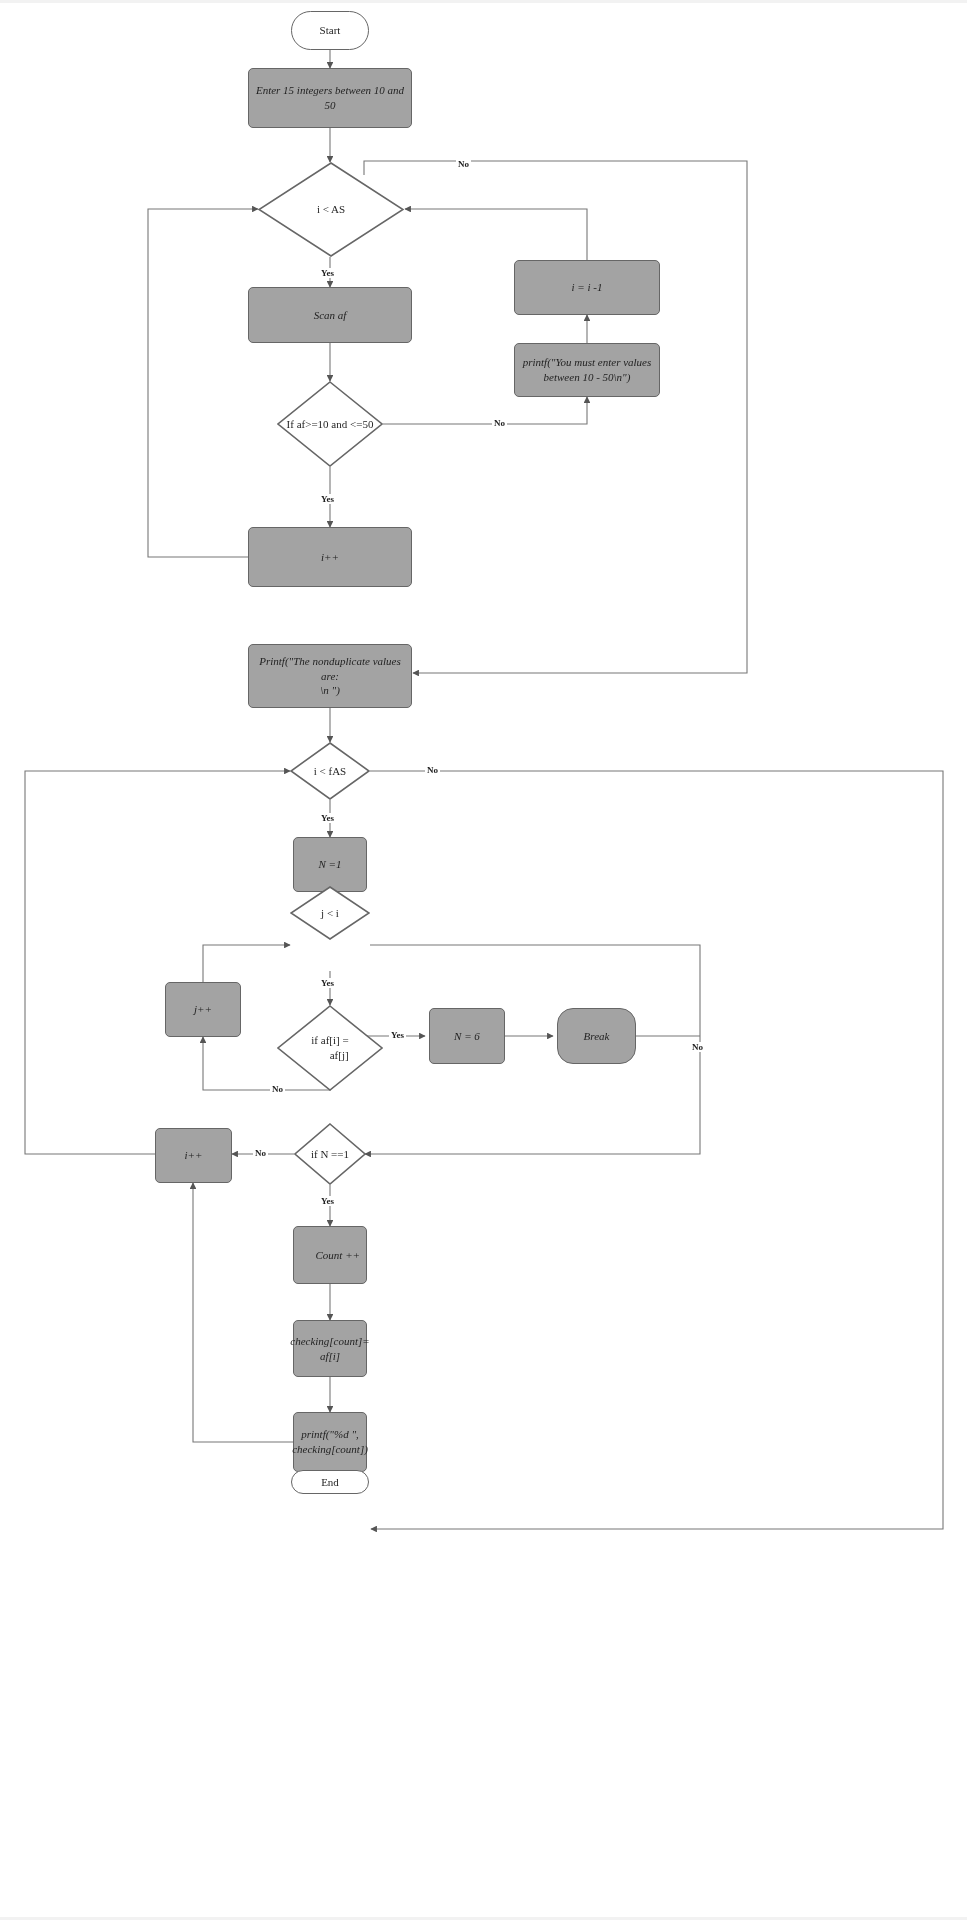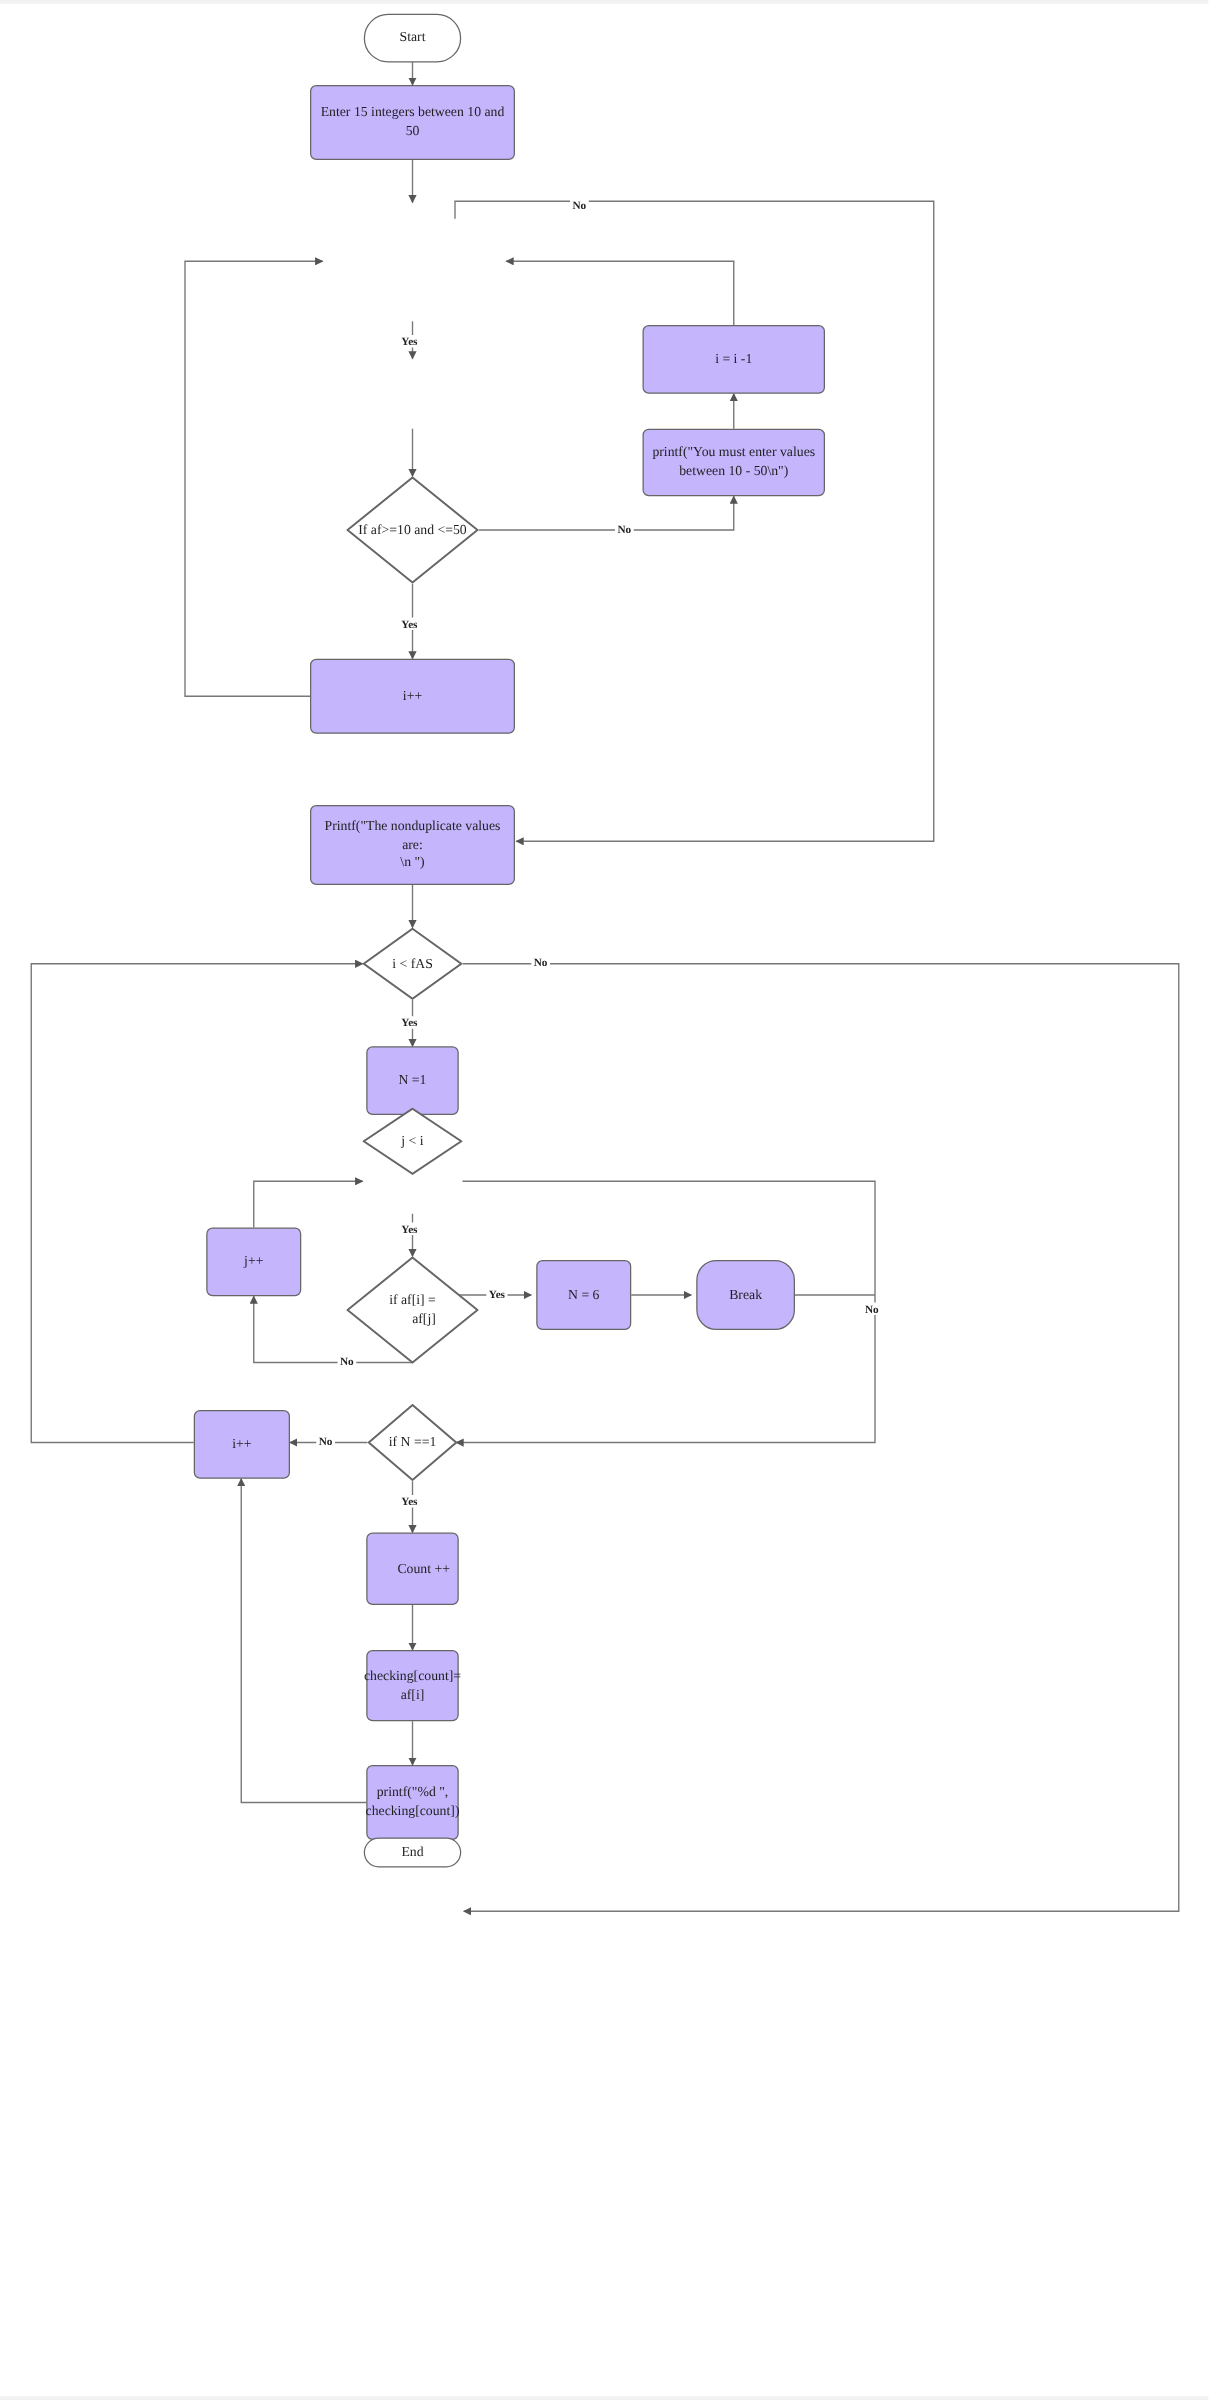--- a/index.html
+++ b/index.html
@@ -44,22 +44,23 @@
     justify-content: center;
     text-align: center;
     color: #1f1f1f;
     font-size: 11px;
     line-height: 1.35;
     z-index: 3;
   }
   .node.proc {
     border: 1.3px solid #666666;
     border-radius: 5px;
-    background: #c4b5fd;
+    background: #a3a3a3;
     padding: 2px 6px;
+    font-style: italic;
   }
   .node.term {
     border: 1.3px solid #666666;
     border-radius: 26px;
     background: #ffffff;
     padding: 2px 8px;
   }
   .node.dec {
     background: transparent;
     border: none;
@@ -159,21 +160,30 @@
   </svg>
 
   <div class="node term" style="left:291px; top:11px; width:78px; height:39px;">
     <span>Start</span>
   </div>
 
   <div class="node proc" style="left:248px; top:68px; width:164px; height:60px;">
     <span>Enter 15 integers between 10 and 50</span>
   </div>
 
-
+  <div class="node dec" style="left:258px; top:162px; width:146px; height:95px;">
+    <svg class="dia" viewBox="0 0 146 95" preserveAspectRatio="none">
+      <polygon points="73,1 145,47.5 73,94 1,47.5" fill="#ffffff" stroke="#666666" stroke-width="1.6" vector-effect="non-scaling-stroke"></polygon>
+    </svg>
+    <span class="dlabel">i &lt; AS</span>
+  </div>
+
+  <div class="node proc" style="left:248px; top:287px; width:164px; height:56px;">
+    <span>Scan af</span>
+  </div>
 
   <div class="node dec" style="left:277px; top:381px; width:106px; height:86px;">
     <svg class="dia" viewBox="0 0 106 86" preserveAspectRatio="none">
       <polygon points="53,1 105,43 53,85 1,43" fill="#ffffff" stroke="#666666" stroke-width="1.6" vector-effect="non-scaling-stroke"></polygon>
     </svg>
     <span class="dlabel" style="white-space:nowrap;">If af&gt;=10 and &lt;=50</span>
   </div>
 
   <div class="node proc" style="left:248px; top:527px; width:164px; height:60px;">
     <span>i++</span>

